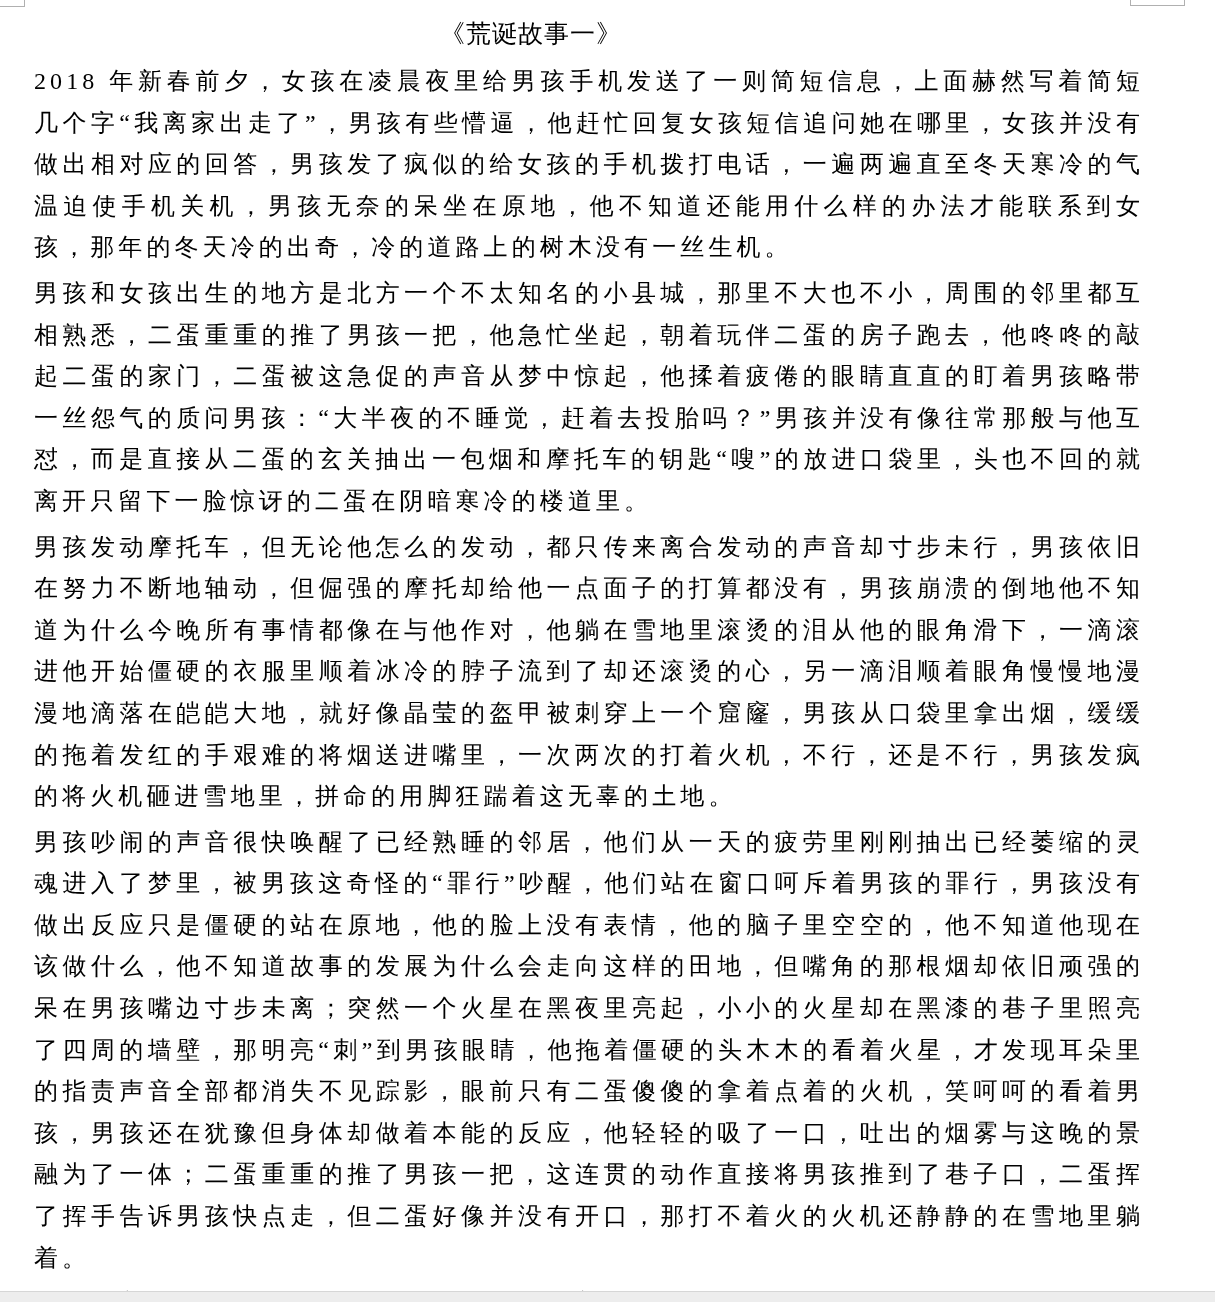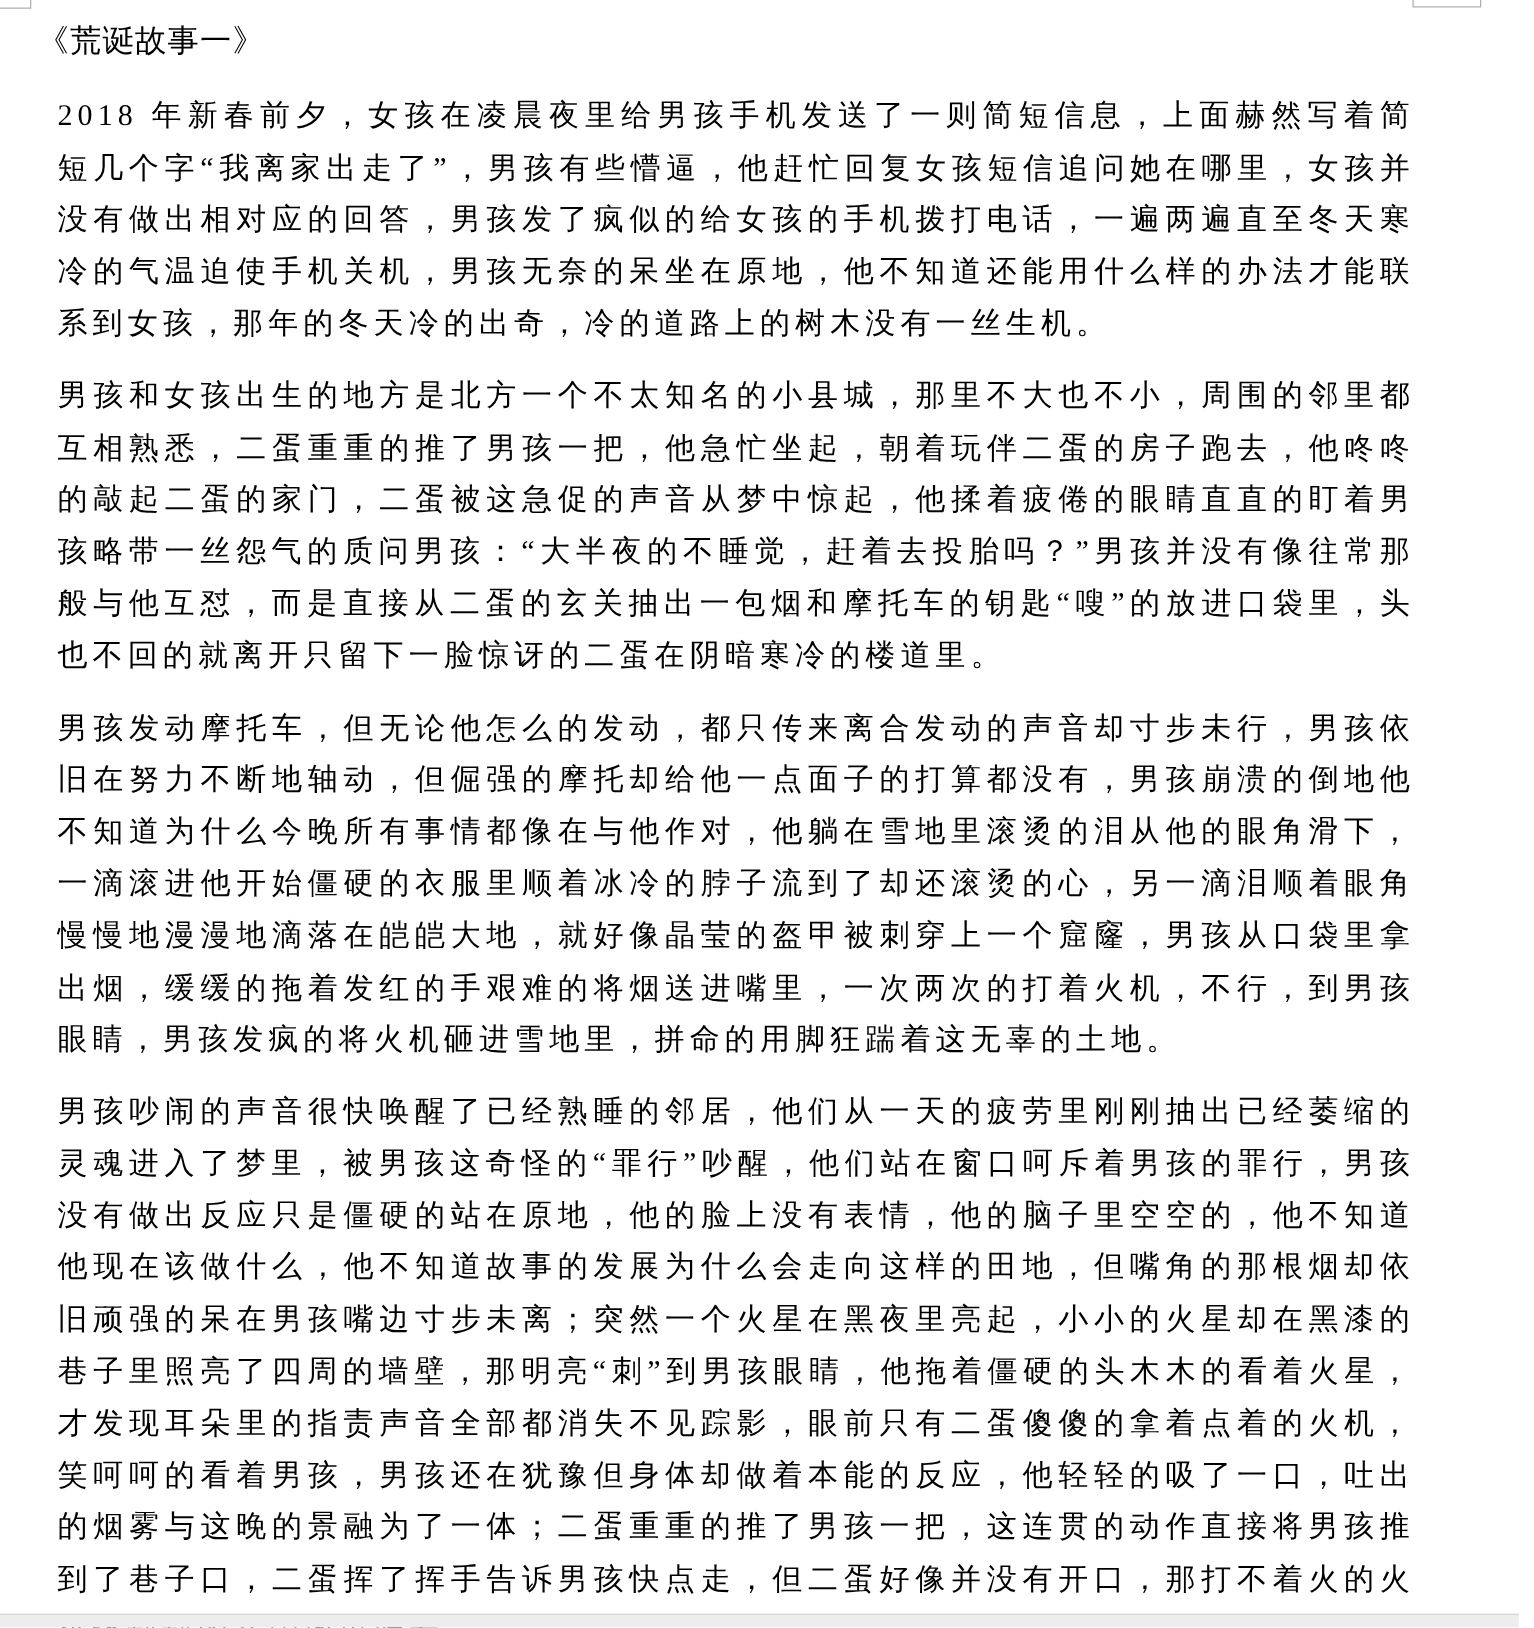--- a/index.html
+++ b/index.html
@@ -17,26 +17,27 @@
   }
   .doc {
     position: absolute;
     left: 30px;
     top: 10px;
     width: 1118px;
   }
   .doc-title {
     font-size: 25px;
     line-height: 47px;
+    text-align: center;
     padding-right: 116px;
     letter-spacing: 1px;
     white-space: nowrap;
   }
   .para {
-    margin: 16px;
+    margin: 4px;
     font-size: 24px;
     line-height: 41.6px;
     letter-spacing: 4.1px;
     text-align: justify;
     text-justify: inter-character;
     word-break: break-all;
   }
   
   .frag {
     position: absolute;
@@ -71,18 +72,18 @@
 </head>
 <body>
 
 <div class="frag frag-left"></div>
 <div class="frag frag-right"></div>
 
 <div class="doc">
   <div class="doc-title">《荒诞故事一》</div>
   <p class="para">2018 年新春前夕，女孩在凌晨夜里给男孩手机发送了一则简短信息，上面赫然写着简短几个字“我离家出走了”，男孩有些懵逼，他赶忙回复女孩短信追问她在哪里，女孩并没有做出相对应的回答，男孩发了疯似的给女孩的手机拨打电话，一遍两遍直至冬天寒冷的气温迫使手机关机，男孩无奈的呆坐在原地，他不知道还能用什么样的办法才能联系到女孩，那年的冬天冷的出奇，冷的道路上的树木没有一丝生机。</p>
   <p class="para">男孩和女孩出生的地方是北方一个不太知名的小县城，那里不大也不小，周围的邻里都互相熟悉，二蛋重重的推了男孩一把，他急忙坐起，朝着玩伴二蛋的房子跑去，他咚咚的敲起二蛋的家门，二蛋被这急促的声音从梦中惊起，他揉着疲倦的眼睛直直的盯着男孩略带一丝怨气的质问男孩：“大半夜的不睡觉，赶着去投胎吗？”男孩并没有像往常那般与他互怼，而是直接从二蛋的玄关抽出一包烟和摩托车的钥匙“嗖”的放进口袋里，头也不回的就离开只留下一脸惊讶的二蛋在阴暗寒冷的楼道里。</p>
-  <p class="para">男孩发动摩托车，但无论他怎么的发动，都只传来离合发动的声音却寸步未行，男孩依旧在努力不断地轴动，但倔强的摩托却给他一点面子的打算都没有，男孩崩溃的倒地他不知道为什么今晚所有事情都像在与他作对，他躺在雪地里滚烫的泪从他的眼角滑下，一滴滚进他开始僵硬的衣服里顺着冰冷的脖子流到了却还滚烫的心，另一滴泪顺着眼角慢慢地漫漫地滴落在皑皑大地，就好像晶莹的盔甲被刺穿上一个窟窿，男孩从口袋里拿出烟，缓缓的拖着发红的手艰难的将烟送进嘴里，一次两次的打着火机，不行，到男孩眼睛，男孩发疯的将火机砸进雪地里，拼命的用脚狂踹着这无辜的土地。</p>
+  <p class="para">男孩发动摩托车，但无论他怎么的发动，都只传来离合发动的声音却寸步未行，男孩依旧在努力不断地轴动，但倔强的摩托却给他一点面子的打算都没有，男孩崩溃的倒地他不知道为什么今晚所有事情都像在与他作对，他躺在雪地里滚烫的泪从他的眼角滑下，一滴滚进他开始僵硬的衣服里顺着冰冷的脖子流到了却还滚烫的心，另一滴泪顺着眼角慢慢地漫漫地滴落在皑皑大地，就好像晶莹的盔甲被刺穿上一个窟窿，男孩从口袋里拿出烟，缓缓的拖着发红的手艰难的将烟送进嘴里，一次两次的打着火机，不行，还是不行，男孩发疯的将火机砸进雪地里，拼命的用脚狂踹着这无辜的土地。</p>
   <p class="para">男孩吵闹的声音很快唤醒了已经熟睡的邻居，他们从一天的疲劳里刚刚抽出已经萎缩的灵魂进入了梦里，被男孩这奇怪的“罪行”吵醒，他们站在窗口呵斥着男孩的罪行，男孩没有做出反应只是僵硬的站在原地，他的脸上没有表情，他的脑子里空空的，他不知道他现在该做什么，他不知道故事的发展为什么会走向这样的田地，但嘴角的那根烟却依旧顽强的呆在男孩嘴边寸步未离；突然一个火星在黑夜里亮起，小小的火星却在黑漆的巷子里照亮了四周的墙壁，那明亮“刺”到男孩眼睛，他拖着僵硬的头木木的看着火星，才发现耳朵里的指责声音全部都消失不见踪影，眼前只有二蛋傻傻的拿着点着的火机，笑呵呵的看着男孩，男孩还在犹豫但身体却做着本能的反应，他轻轻的吸了一口，吐出的烟雾与这晚的景融为了一体；二蛋重重的推了男孩一把，这连贯的动作直接将男孩推到了巷子口，二蛋挥了挥手告诉男孩快点走，但二蛋好像并没有开口，那打不着火的火机还静静的在雪地里躺着。</p>
   <p class="para">男孩拖着已经没有知觉的双腿，踩在已经覆盖了他双膝的雪地里艰难前行，厚重的棉花落在他黑乌的头发上，一晚上的着急逼着他身体里的激素使他的胡子野蛮的向外生长，他大口的</p>
 </div>
 
 <div class="status-bar"></div>
 
 </body></html>

